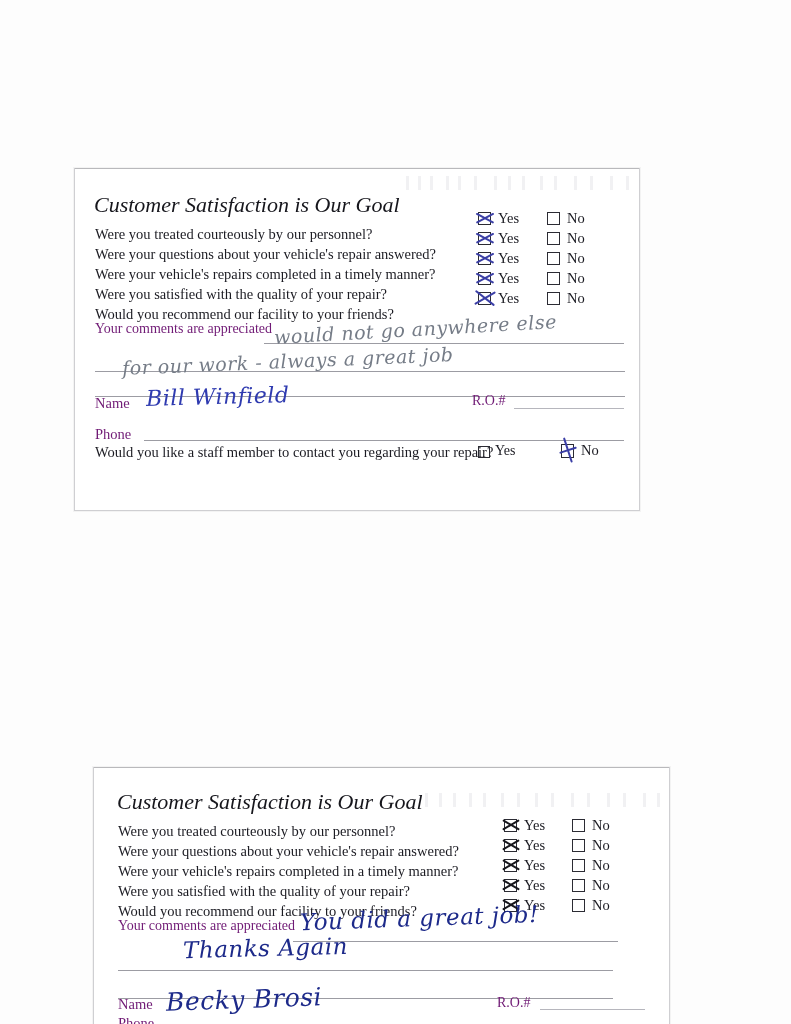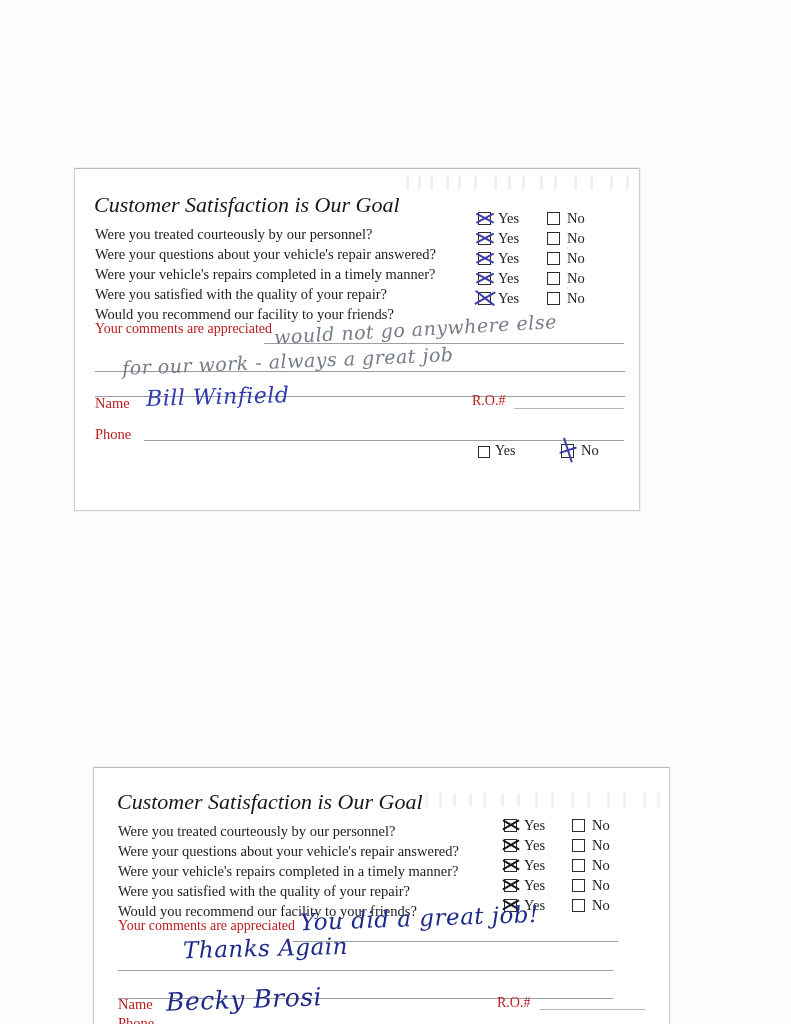--- a/index.html
+++ b/index.html
@@ -114,21 +114,21 @@
     position: absolute;
     height: 1px;
     background: #9c9ca3;
   }
   .rule.light { background: #b6b6bd; }
 
   .small-label {
     position: absolute;
     white-space: nowrap;
     font-family: "Liberation Serif", serif;
-    color: #b91c1c;
+    color: #701a75;
   }
 
   
   .hand {
     position: absolute;
     white-space: nowrap;
     font-family: "DejaVu Serif", serif;
     font-style: italic;
     color: #5d6576;
     letter-spacing: 0.5px;
@@ -236,20 +236,21 @@
     <div class="hand pencil" style="left:48px; top:182px; font-size:19px; transform:rotate(-2.4deg);">for our work - always a great job</div>
 
     <div class="small-label" style="left:21px; top:227px; font-size:14.5px;">Name</div>
     <div class="hand pen-blue" style="left:72px; top:216px; font-size:22px; transform:rotate(-1.5deg);">Bill Winfield</div>
     <div class="small-label" style="left:398px; top:225px; font-size:14px;">R.O.#</div>
     <div class="rule light" style="left:440px; top:240px; width:110px;"></div>
 
     <div class="small-label" style="left:21px; top:258px; font-size:14.5px;">Phone</div>
     <div class="rule" style="left:70px; top:272px; width:480px;"></div>
 
+    <div class="q-row" style="left:21px; top:276px; font-size:14.5px;">Would you like a staff member to contact you regarding your repair?</div>
     <div class="box" style="left:404px; top:278px; width:12px; height:12px;"></div>
     <div class="opt-label" style="left:421px; top:275px; font-size:14px;">Yes</div>
     <div class="box" style="left:487px; top:276px; width:13px; height:14px;"></div>
     <div class="xmark blue" style="left:483px; top:268px; width:22px; height:28px;">
       <i style="width:26px;height:1.8px;transform:translate(-50%,-50%) rotate(72deg);"></i>
       <i style="width:18px;height:1.6px;transform:translate(-50%,-50%) rotate(-18deg);"></i>
     </div>
     <div class="opt-label" style="left:507px; top:274px; font-size:14.5px;">No</div>
   </div>
 

